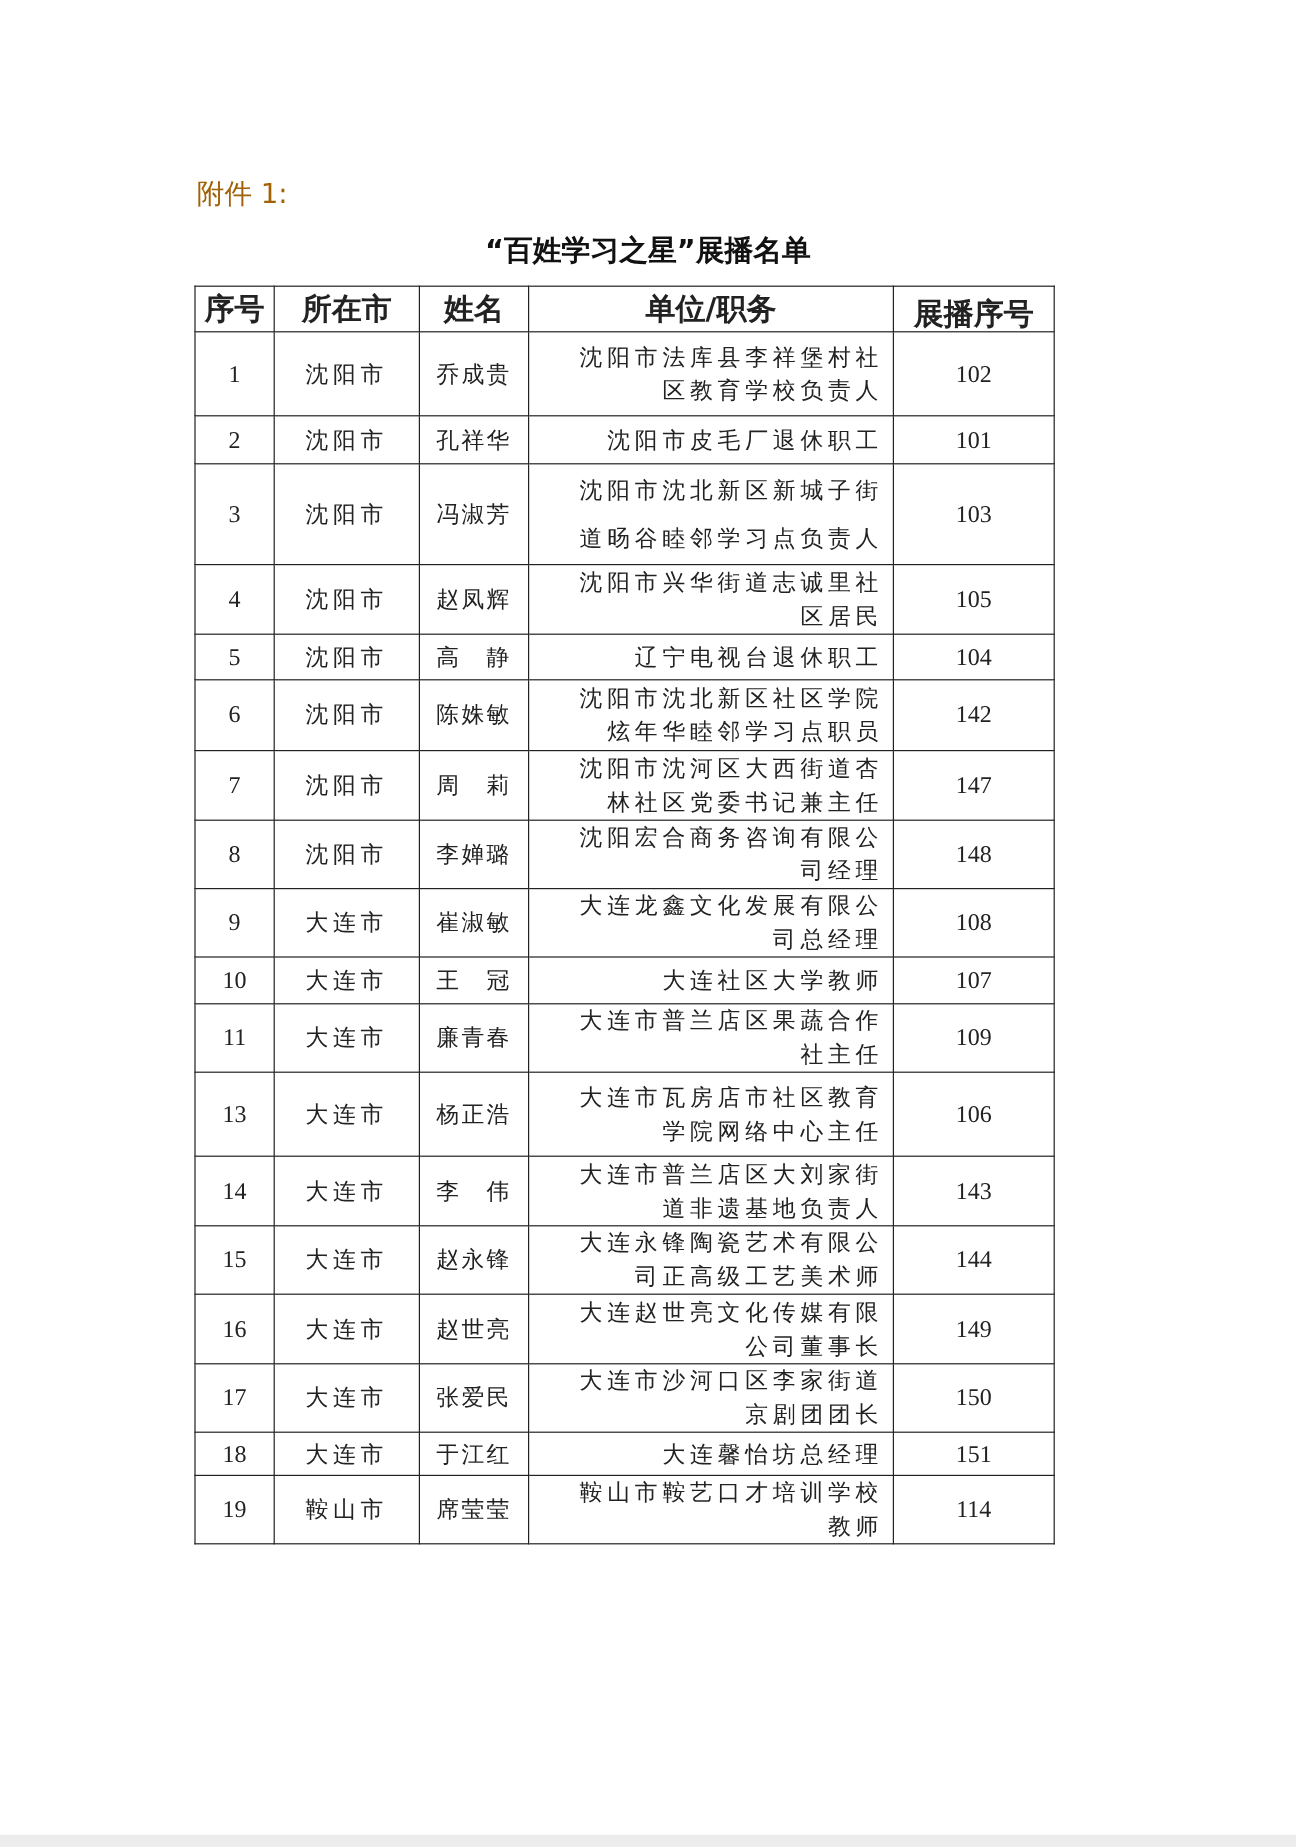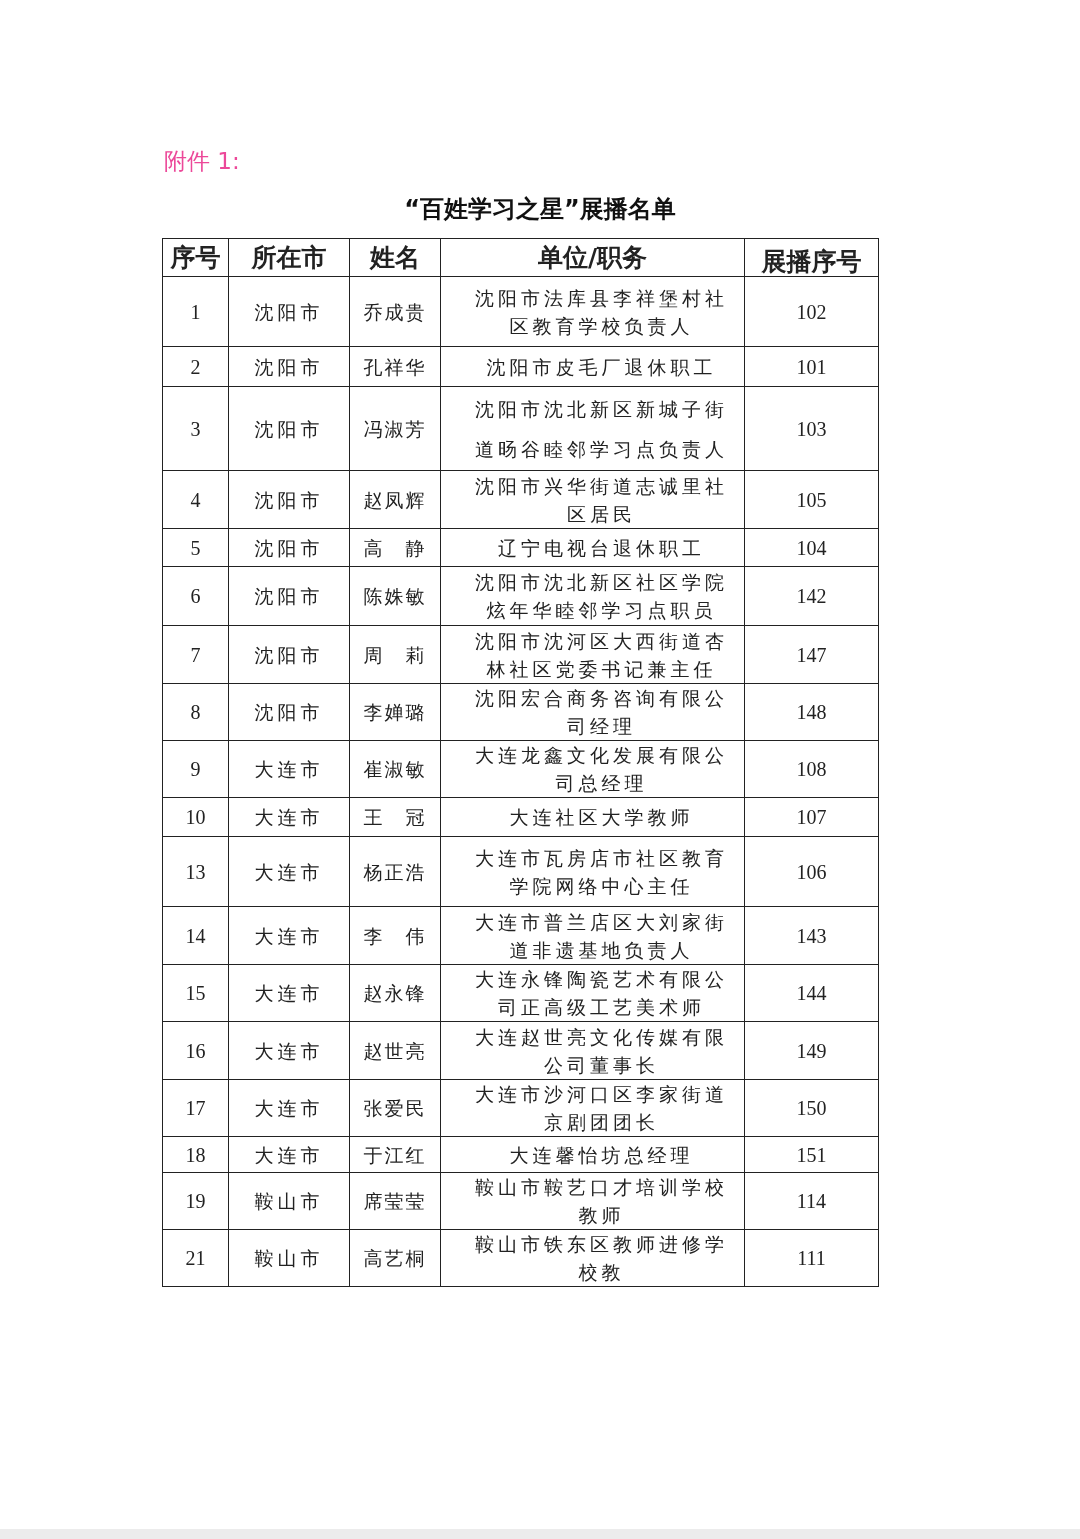--- a/index.html
+++ b/index.html
@@ -2,40 +2,40 @@
 <html><head>
 <meta charset="utf-8">
 <style>
   html, body { margin: 0; padding: 0; }
   body {
     width: 1080px; height: 1539px; background: #ffffff; position: relative; overflow: hidden;
     font-family: "DejaVu Serif", "Liberation Serif", serif; color: #111;
   }
   .attachment {
     position: absolute; left: 164px; top: 146px;
-    font-family: "DejaVu Sans", "Liberation Sans", sans-serif; font-size: 23px; color: #ec4899;
+    font-family: "DejaVu Sans", "Liberation Sans", sans-serif; font-size: 23px; color: #a16207;
   }
   .title {
     position: absolute; left: 0; width: 1080px; top: 193px; text-align: center;
     font-family: "DejaVu Sans", "Liberation Sans", sans-serif; font-weight: bold; font-size: 24px; color: #111;
   }
   table {
     position: absolute; left: 162px; top: 238px;
     border-collapse: collapse; table-layout: fixed; width: 716px;
   }
   td, th {
     border: 1px solid #222; padding: 0; vertical-align: middle; text-align: center;
     font-size: 19px; line-height: 28px; font-weight: normal; color: #222;
   }
   th {
     font-family: "DejaVu Sans", "Liberation Sans", sans-serif; font-weight: bold; font-size: 25px;
   }
   th.col-code { padding-top: 8px; }
   td.unit {
-    text-align: center; padding: 0 8px 0 26px; letter-spacing: 4px; line-height: 28px;
+    text-align: right; padding: 0 8px 0 26px; letter-spacing: 4px; line-height: 28px;
   }
   td.city { letter-spacing: 4px; }
   td.name { letter-spacing: 2px; }
   td.num { font-family: "Liberation Serif", "DejaVu Serif", serif; font-size: 20px; }
   td.code { font-family: "Liberation Serif", "DejaVu Serif", serif; font-size: 20px; }
   .footer-strip {
     position: absolute; left: 0; top: 1529px; width: 1080px; height: 10px; background: #ececec;
   }
 </style>
 </head>
@@ -125,20 +125,27 @@
         <td class="unit">大连龙鑫文化发展有限公司总经理</td>
         <td class="code">108</td>
       </tr>
       <tr style="height: 39px;">
         <td class="num">10</td>
         <td class="city">大连市</td>
         <td class="name">王　冠</td>
         <td class="unit">大连社区大学教师</td>
         <td class="code">107</td>
       </tr>
+      <tr style="height: 57px;">
+        <td class="num">11</td>
+        <td class="city">大连市</td>
+        <td class="name">廉青春</td>
+        <td class="unit">大连市普兰店区果蔬合作社主任</td>
+        <td class="code">109</td>
+      </tr>
       <tr style="height: 70px;">
         <td class="num">13</td>
         <td class="city">大连市</td>
         <td class="name">杨正浩</td>
         <td class="unit">大连市瓦房店市社区教育学院网络中心主任</td>
         <td class="code">106</td>
       </tr>
       <tr style="height: 58px;">
         <td class="num">14</td>
         <td class="city">大连市</td>
@@ -174,23 +181,16 @@
         <td class="unit">大连馨怡坊总经理</td>
         <td class="code">151</td>
       </tr>
       <tr style="height: 38px;">
         <td class="num">19</td>
         <td class="city">鞍山市</td>
         <td class="name">席莹莹</td>
         <td class="unit">鞍山市鞍艺口才培训学校教师</td>
         <td class="code">114</td>
       </tr>
-      <tr style="height: 37px;">
-        <td class="num">21</td>
-        <td class="city">鞍山市</td>
-        <td class="name">高艺桐</td>
-        <td class="unit">鞍山市铁东区教师进修学校教</td>
-        <td class="code">111</td>
-      </tr>
     </tbody>
 </table>
 
 <div class="footer-strip"></div>
 
 </body></html>

